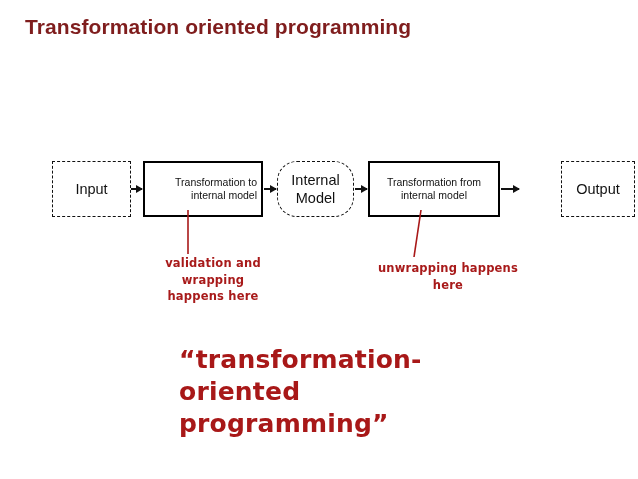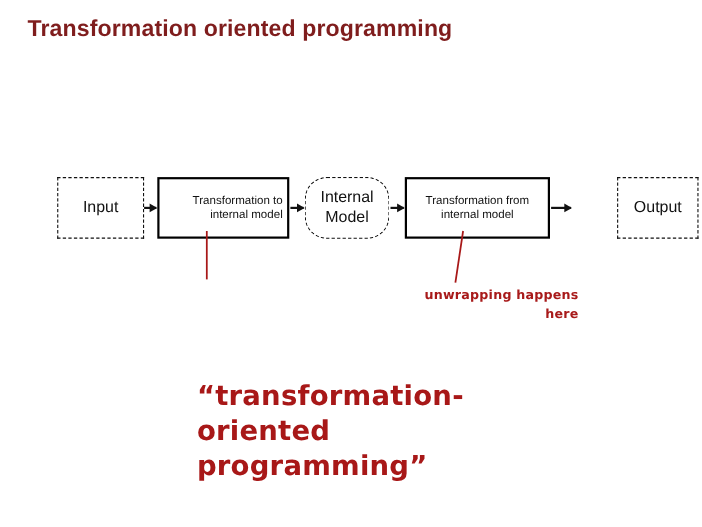--- a/index.html
+++ b/index.html
@@ -110,21 +110,20 @@
   }
   #annotation-validation {
     left: 138px;
     top: 255px;
     width: 150px;
   }
   #annotation-unwrapping {
     left: 370px;
     top: 260px;
     width: 156px;
-    text-align: right;
   }
 
   
   #quote {
     position: absolute;
     left: 179px;
     top: 344px;
     width: 280px;
     color: #a81818;
     font-family: "DejaVu Sans", sans-serif;
@@ -164,17 +163,19 @@
   <div class="arrow" id="arrow-1"></div>
   <div class="arrow" id="arrow-2"></div>
   <div class="arrow" id="arrow-3"></div>
   <div class="arrow" id="arrow-4"></div>
 
   <svg class="leader-line" style="left:0;top:0;width:638px;height:479px;">
     <line x1="188" y1="210" x2="188" y2="254" stroke="#a81818" stroke-width="1.6"></line>
     <line x1="421" y1="210" x2="414" y2="257" stroke="#a81818" stroke-width="1.6"></line>
   </svg>
 
+  <div class="annotation" id="annotation-validation">validation and wrapping
+happens here</div>
 
   <div class="annotation" id="annotation-unwrapping">unwrapping happens here</div>
 </div>
 
 <div id="quote">“transformation-oriented programming”</div>
 
 </body></html>

